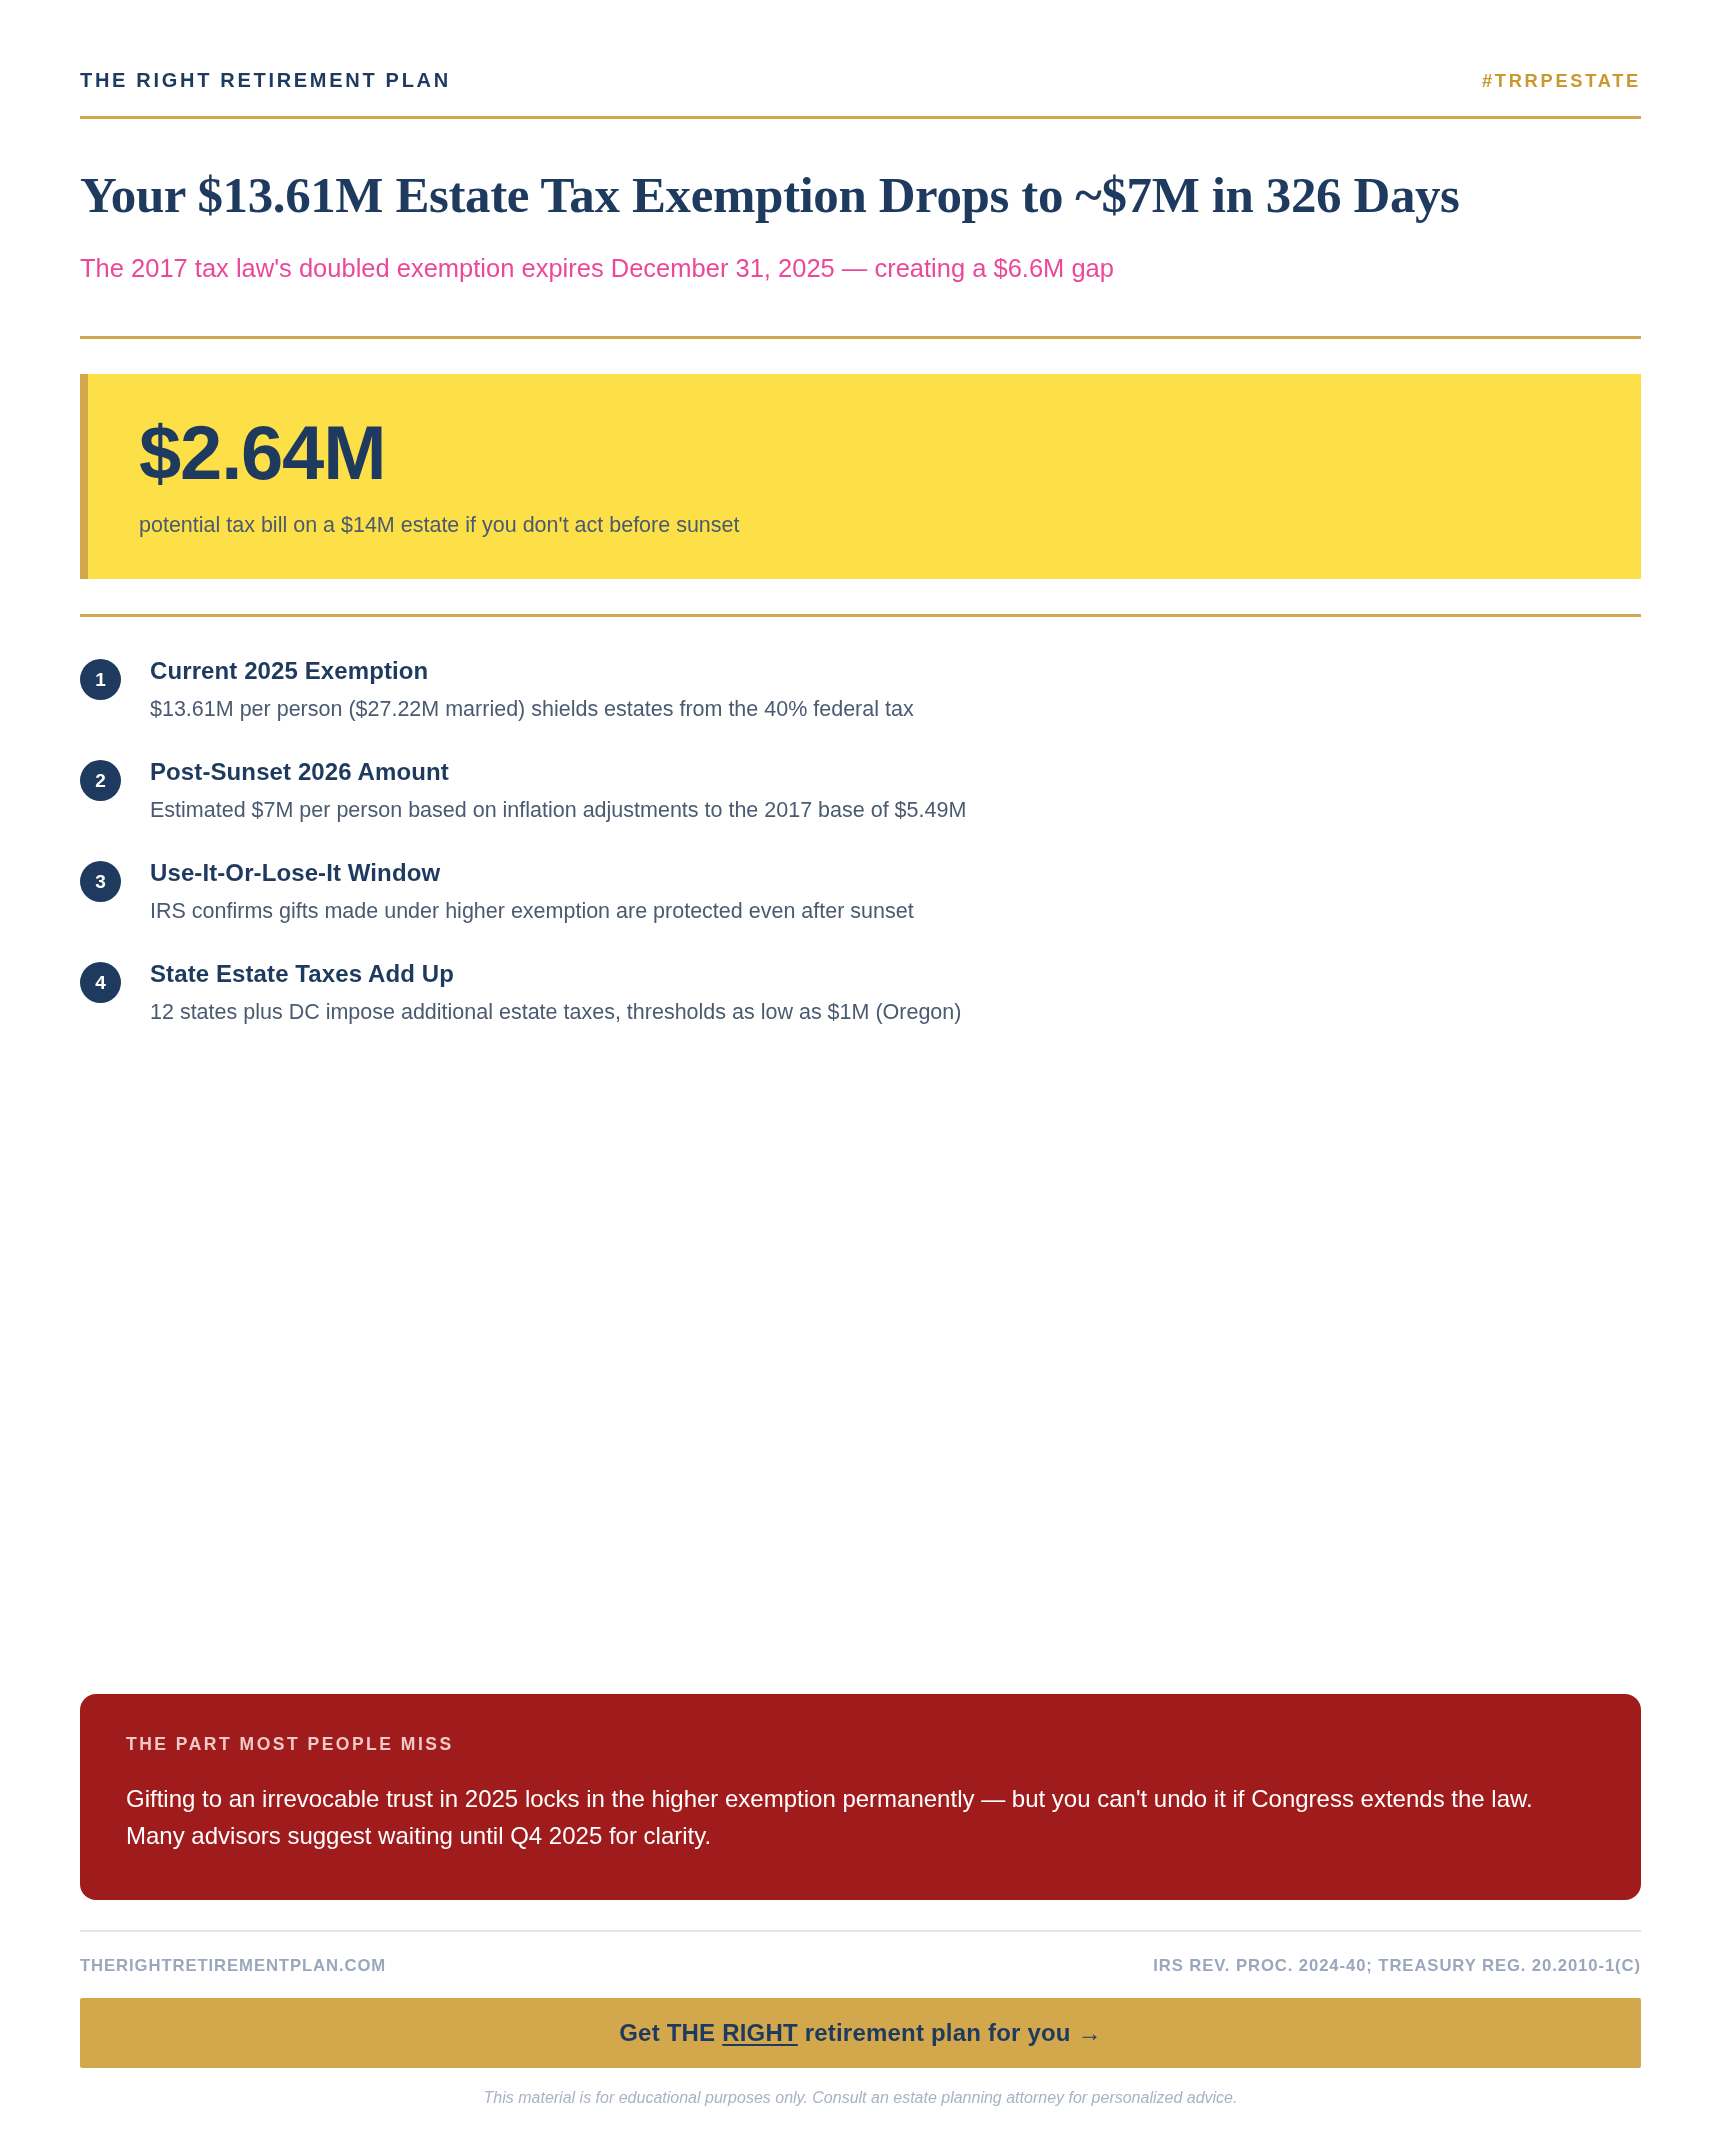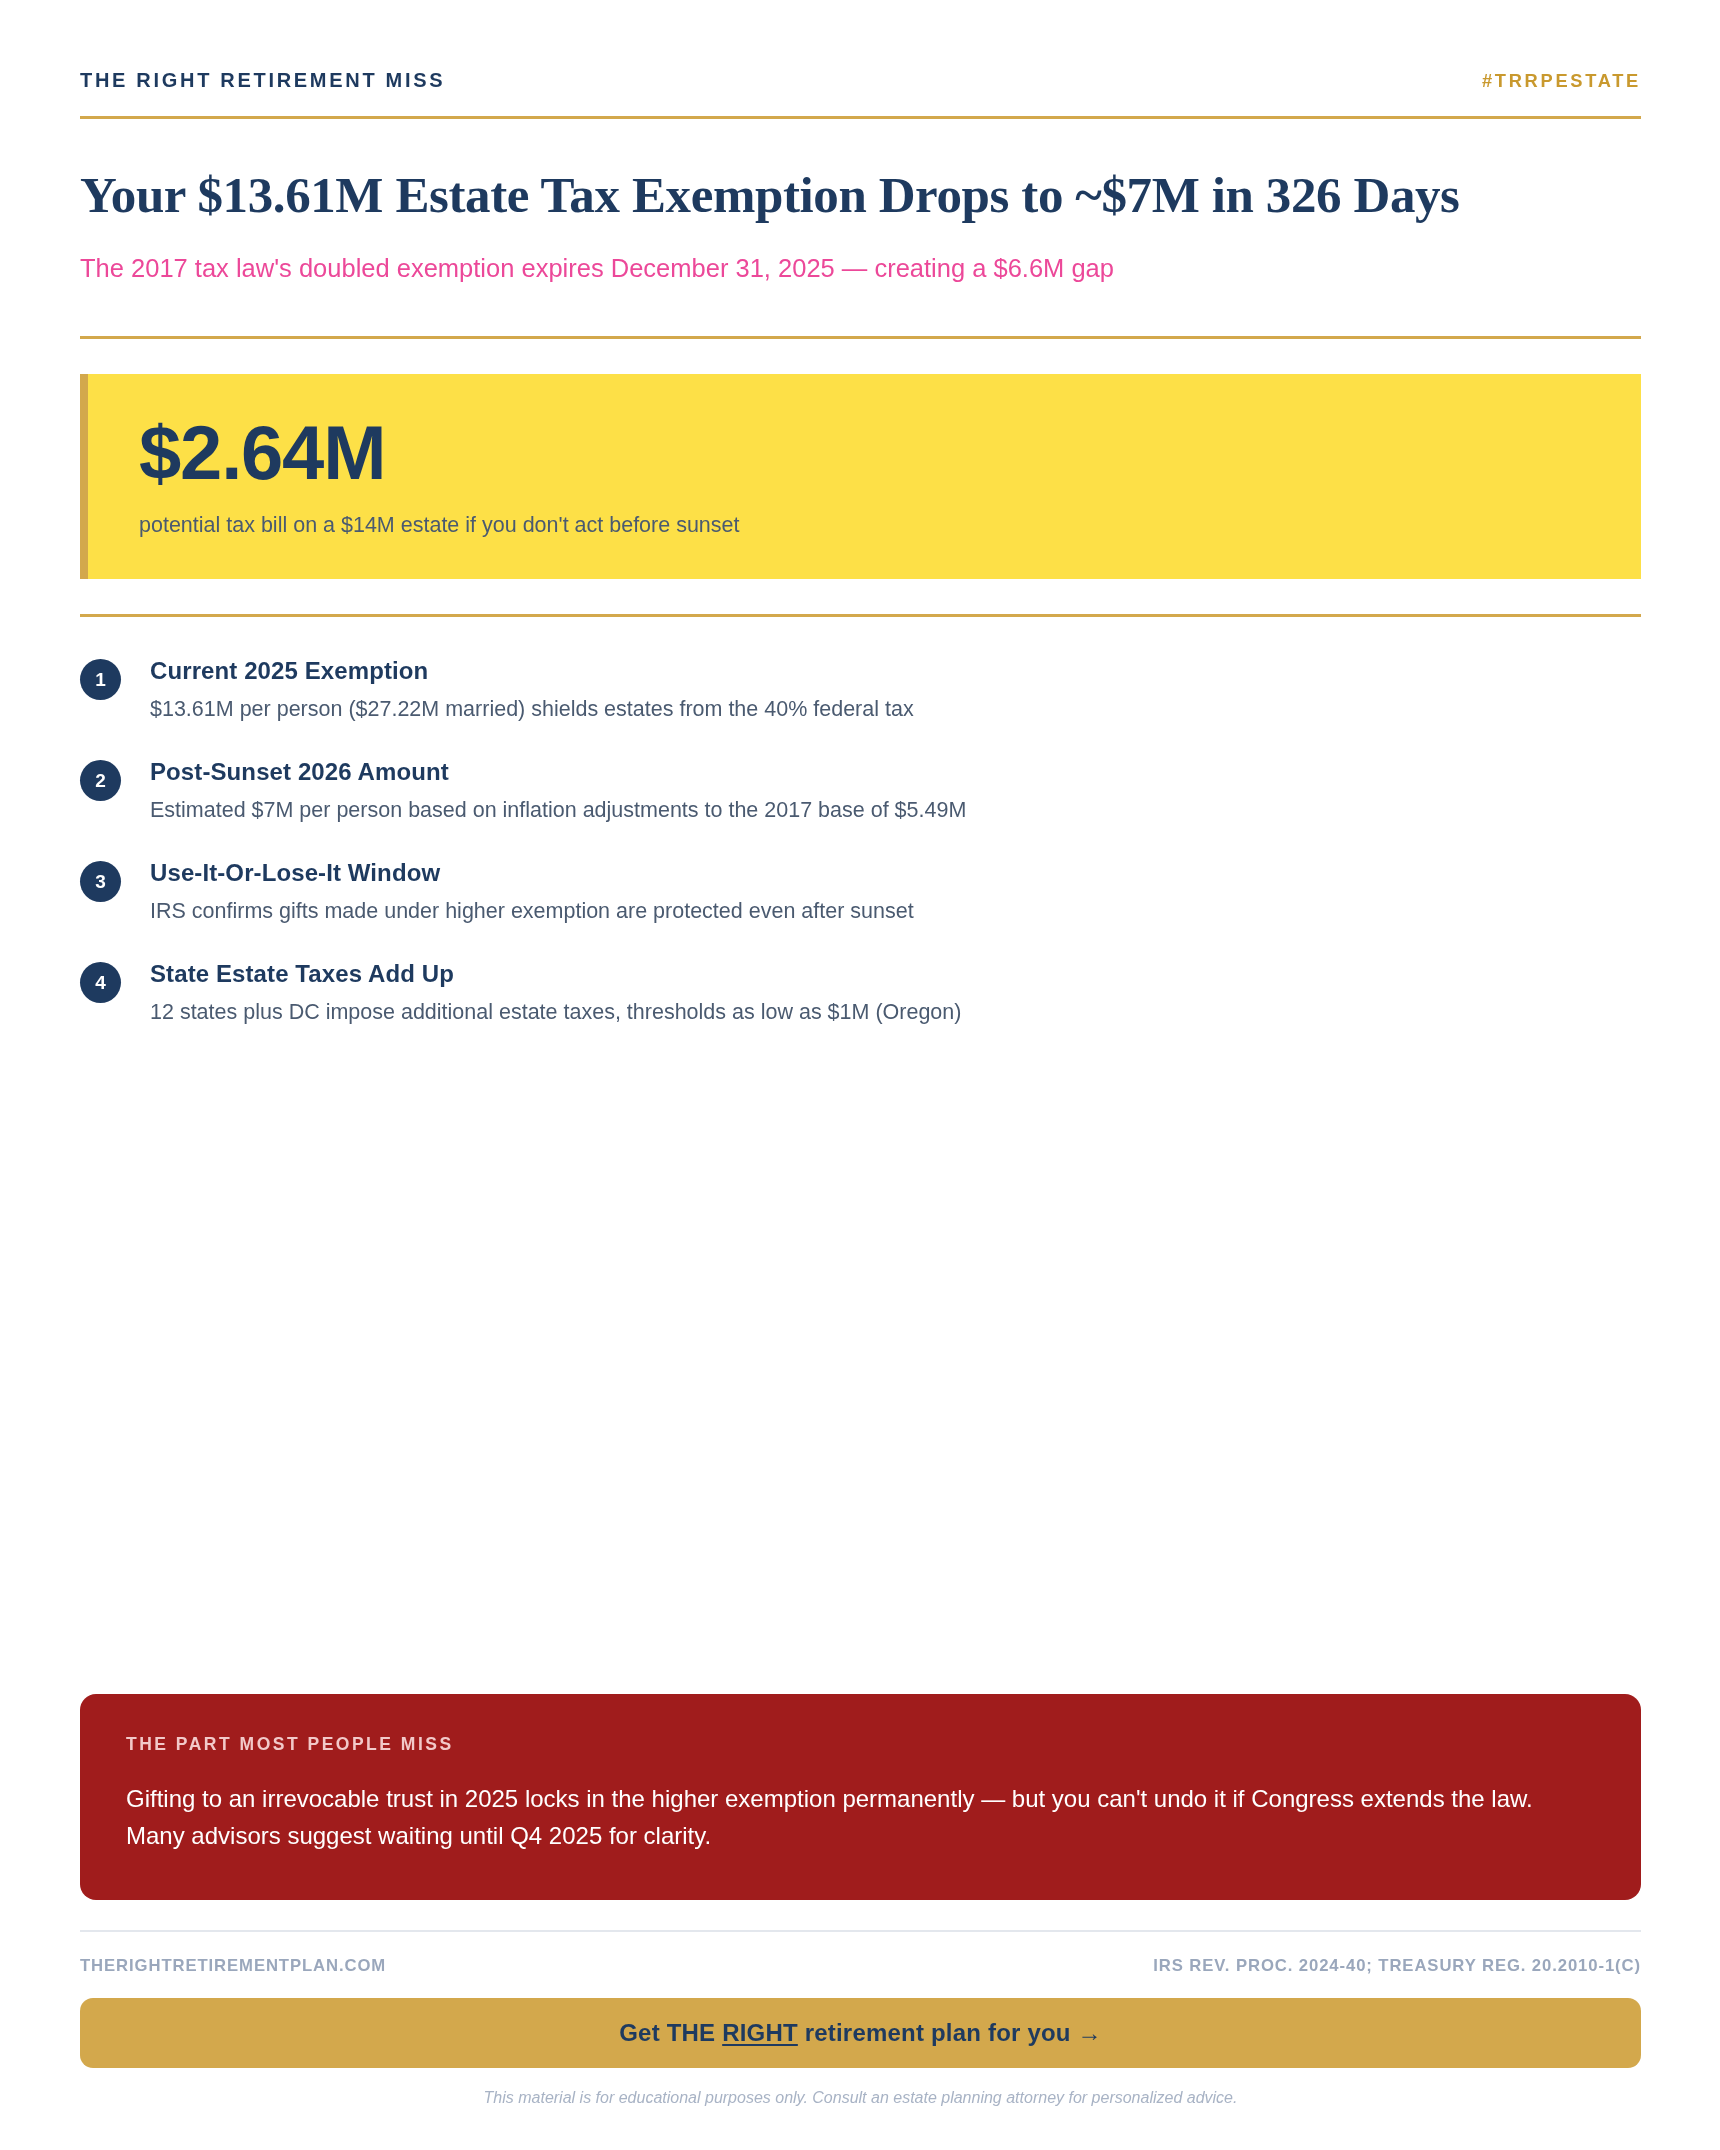--- a/index.html
+++ b/index.html
@@ -188,21 +188,21 @@
     color: #9AA7BC;
     font-size: 16.7px;
     font-weight: 700;
     letter-spacing: 0.9px;
   }
 
   .cta {
     margin-top: 22px;
     background: #D3A84C;
     border: none;
-    border-radius: 13px;
+    border-radius: 2px;
     width: 100%;
     height: 70px;
     display: flex;
     align-items: center;
     justify-content: center;
     cursor: pointer;
     font-family: "Liberation Sans", sans-serif;
   }
   .cta-text {
     color: #1E3A5F;
@@ -221,21 +221,21 @@
     font-weight: 400;
     padding-bottom: 44px;
   }
 </style>
 </head>
 <body>
 
 <div class="page">
 
   <div class="masthead">
-    <div class="brand">THE RIGHT RETIREMENT MISS</div>
+    <div class="brand">THE RIGHT RETIREMENT PLAN</div>
     <div class="hashtag">#TRRPESTATE</div>
   </div>
   <div class="rule-gold-header"></div>
 
   <h1 class="headline">Your $13.61M Estate Tax Exemption Drops to ~$7M in 326 Days</h1>
   <p class="subhead">The 2017 tax law's doubled exemption expires December 31, 2025 — creating a $6.6M gap</p>
 
   <div class="rule-gold-1"></div>
 
   <div class="stat-box">

